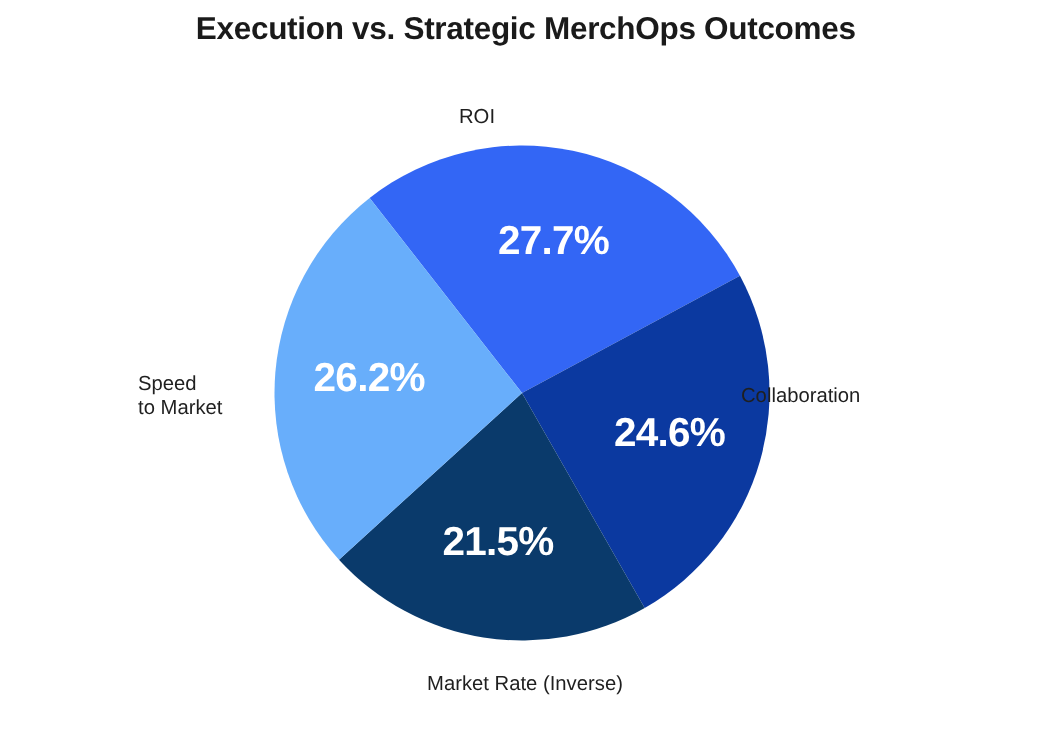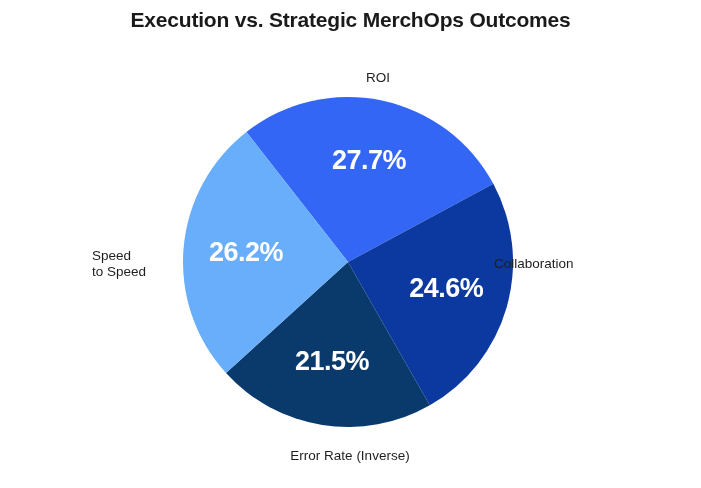--- a/index.html
+++ b/index.html
@@ -41,21 +41,21 @@
   .cat-label {
     position: absolute;
     font-size: 13.5px;
     color: #1f1f1f;
     line-height: 1.15;
     white-space: pre;
   }
   #label-roi {
     left: 306px;
     top: 70px;
-    text-align: right;
+    text-align: left;
     width: 84px;
   }
   #label-collaboration {
     left: 494px;
     top: 256px;
     text-align: left;
   }
   #label-error-rate {
     left: 256px;
     top: 448px;
@@ -94,18 +94,18 @@
       <text class="slice-value" text-anchor="middle" dominant-baseline="middle" x="369.0" y="161.9" fill="#ffffff">27.7%</text>
       <text class="slice-value" text-anchor="middle" dominant-baseline="middle" x="446.3" y="290.2" fill="#ffffff">24.6%</text>
       <text class="slice-value" text-anchor="middle" dominant-baseline="middle" x="332.0" y="363.0" fill="#ffffff">21.5%</text>
       <text class="slice-value" text-anchor="middle" dominant-baseline="middle" x="246.1" y="253.4" fill="#ffffff">26.2%</text>
     </svg>
 
     <div class="cat-label" id="label-roi">ROI</div>
 
     <div class="cat-label" id="label-collaboration">Collaboration</div>
 
-    <div class="cat-label" id="label-error-rate">Error Rate (Inverse)</div>
+    <div class="cat-label" id="label-error-rate">Market Rate (Inverse)</div>
 
-    <div class="cat-label" id="label-speed-to-market"><span>Speed</span><br><span>to Speed</span></div>
+    <div class="cat-label" id="label-speed-to-market"><span>Speed</span><br><span>to Market</span></div>
   </div>
 
 </div>
 
 </body></html>

